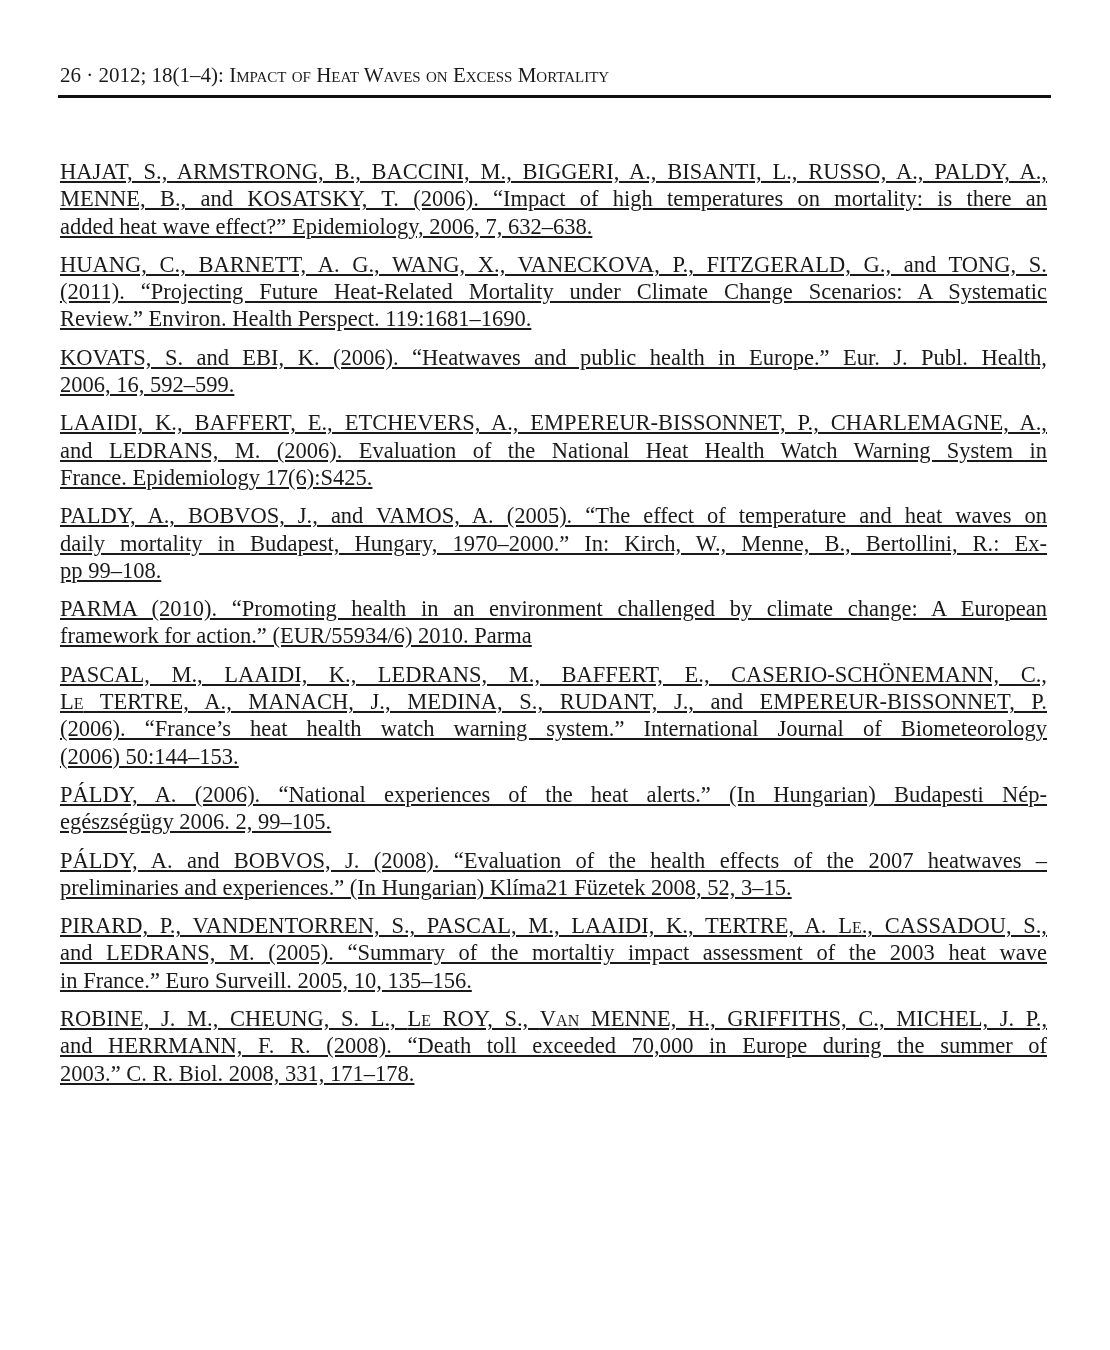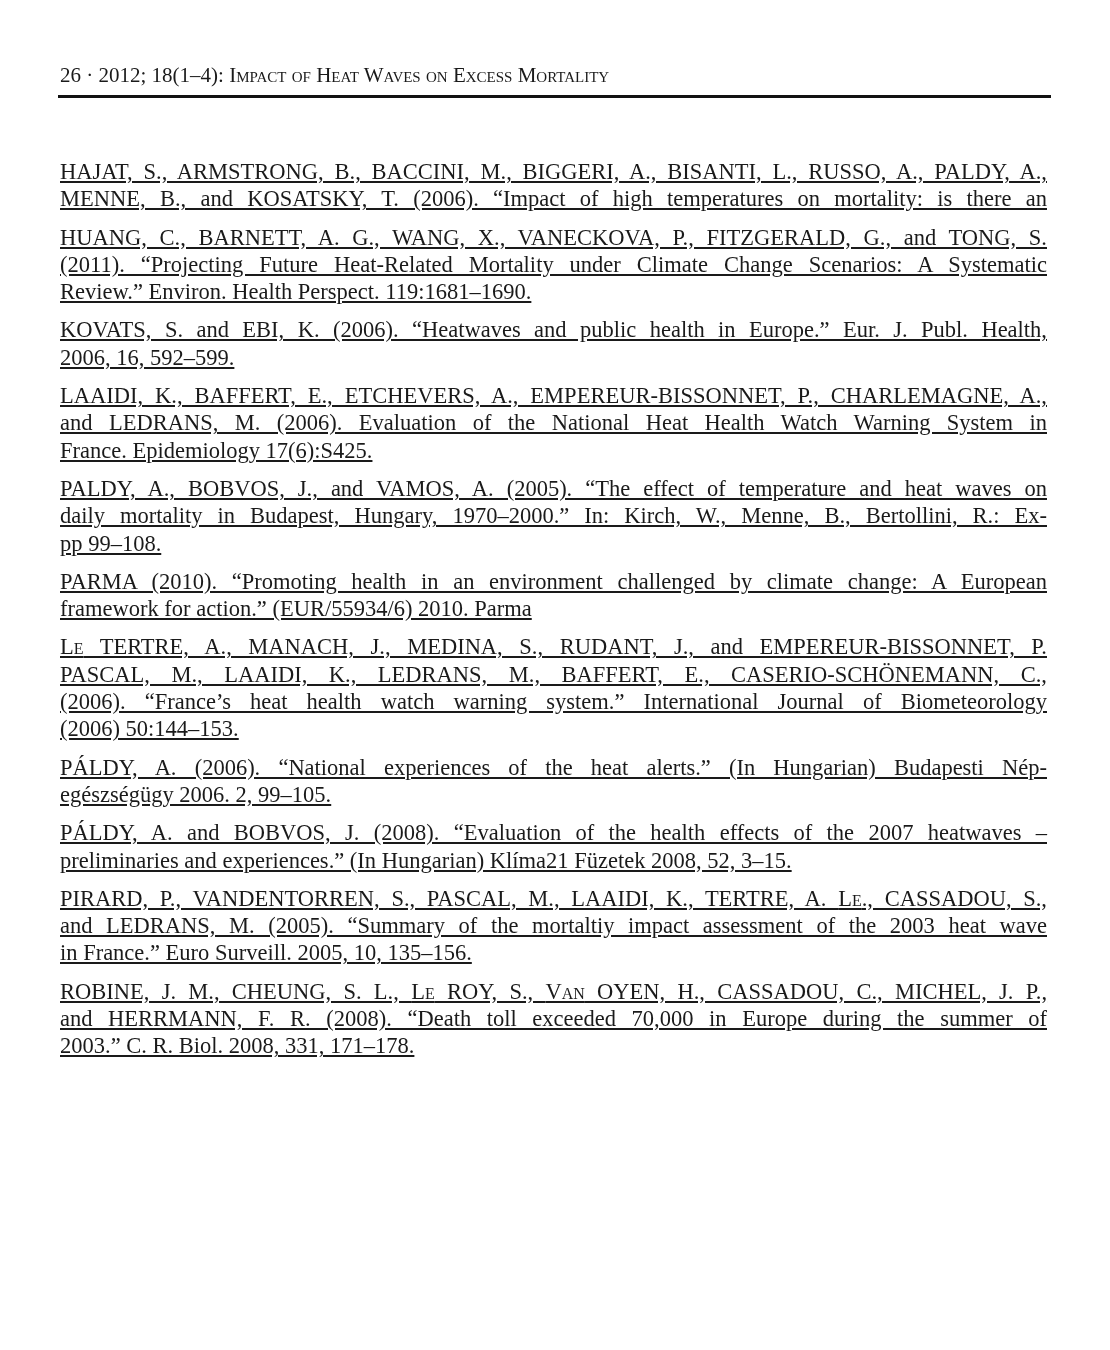--- a/index.html
+++ b/index.html
@@ -36,20 +36,21 @@
   <span>·</span>
   <span>2012; 18(1–4):</span>
   <span class="sc">Impact of Heat Waves on Excess Mortality</span>
 </div>
 <div class="rule"></div>
 
 <div class="refs">
   <div class="ref">
     <div class="line">HAJAT, S., ARMSTRONG, B., BACCINI, M., BIGGERI, A., BISANTI, L., RUSSO, A., PALDY, A.,</div>
     <div class="line">MENNE, B., and KOSATSKY, T. (2006). “Impact of high temperatures on mortality: is there an</div>
+    <div class="line last">added heat wave effect?” Epidemiology, 2006, 7, 632–638.</div>
   </div>
   <div class="ref">
     <div class="line">HUANG, C., BARNETT, A. G., WANG, X., VANECKOVA, P., FITZGERALD, G., and TONG, S.</div>
     <div class="line">(2011). “Projecting Future Heat-Related Mortality under Climate Change Scenarios: A Systematic</div>
     <div class="line last">Review.” Environ. Health Perspect. 119:1681–1690.</div>
   </div>
   <div class="ref">
     <div class="line">KOVATS, S. and EBI, K. (2006). “Heatwaves and public health in Europe.” Eur. J. Publ. Health,</div>
     <div class="line last">2006, 16, 592–599.</div>
   </div>
@@ -61,36 +62,36 @@
   <div class="ref">
     <div class="line">PALDY, A., BOBVOS, J., and VAMOS, A. (2005). “The effect of temperature and heat waves on</div>
     <div class="line">daily mortality in Budapest, Hungary, 1970–2000.” In: Kirch, W., Menne, B., Bertollini, R.: Ex-</div>
     <div class="line last">pp 99–108.</div>
   </div>
   <div class="ref">
     <div class="line">PARMA (2010). “Promoting health in an environment challenged by climate change: A European</div>
     <div class="line last">framework for action.” (EUR/55934/6) 2010. Parma</div>
   </div>
   <div class="ref">
+    <div class="line">PASCAL, M., LAAIDI, K., LEDRANS, M., BAFFERT, E., CASERIO-SCHÖNEMANN, C.,</div>
     <div class="line"><span></span><span class="sc">Le</span><span> TERTRE, A., MANACH, J., MEDINA, S., RUDANT, J., and EMPEREUR-BISSONNET, P.</span></div>
-    <div class="line">PASCAL, M., LAAIDI, K., LEDRANS, M., BAFFERT, E., CASERIO-SCHÖNEMANN, C.,</div>
     <div class="line">(2006). “France’s heat health watch warning system.” International Journal of Biometeorology</div>
     <div class="line last">(2006) 50:144–153.</div>
   </div>
   <div class="ref">
     <div class="line">PÁLDY, A. (2006). “National experiences of the heat alerts.” (In Hungarian) Budapesti Nép-</div>
     <div class="line last">egészségügy 2006. 2, 99–105.</div>
   </div>
   <div class="ref">
     <div class="line">PÁLDY, A. and BOBVOS, J. (2008). “Evaluation of the health effects of the 2007 heatwaves –</div>
     <div class="line last">preliminaries and experiences.” (In Hungarian) Klíma21 Füzetek 2008, 52, 3–15.</div>
   </div>
   <div class="ref">
     <div class="line"><span>PIRARD, P., VANDENTORREN, S., PASCAL, M., LAAIDI, K., TERTRE, A. </span><span class="sc">Le</span><span>., CASSADOU, S.,</span></div>
     <div class="line">and LEDRANS, M. (2005). “Summary of the mortaltiy impact assessment of the 2003 heat wave</div>
     <div class="line last">in France.” Euro Surveill. 2005, 10, 135–156.</div>
   </div>
   <div class="ref">
-    <div class="line"><span>ROBINE, J. M., CHEUNG, S. L., </span><span class="sc">Le</span><span> ROY, S., </span><span class="sc">Van</span><span> OYEN, H., CASSADOU, C., MICHEL, J. P.,</span></div>
+    <div class="line"><span>ROBINE, J. M., CHEUNG, S. L., </span><span class="sc">Le</span><span> ROY, S., </span><span class="sc">Van</span><span> MENNE, H., GRIFFITHS, C., MICHEL, J. P.,</span></div>
     <div class="line">and HERRMANN, F. R. (2008). “Death toll exceeded 70,000 in Europe during the summer of</div>
     <div class="line last">2003.” C. R. Biol. 2008, 331, 171–178.</div>
   </div>
 </div>
 
 </body></html>

